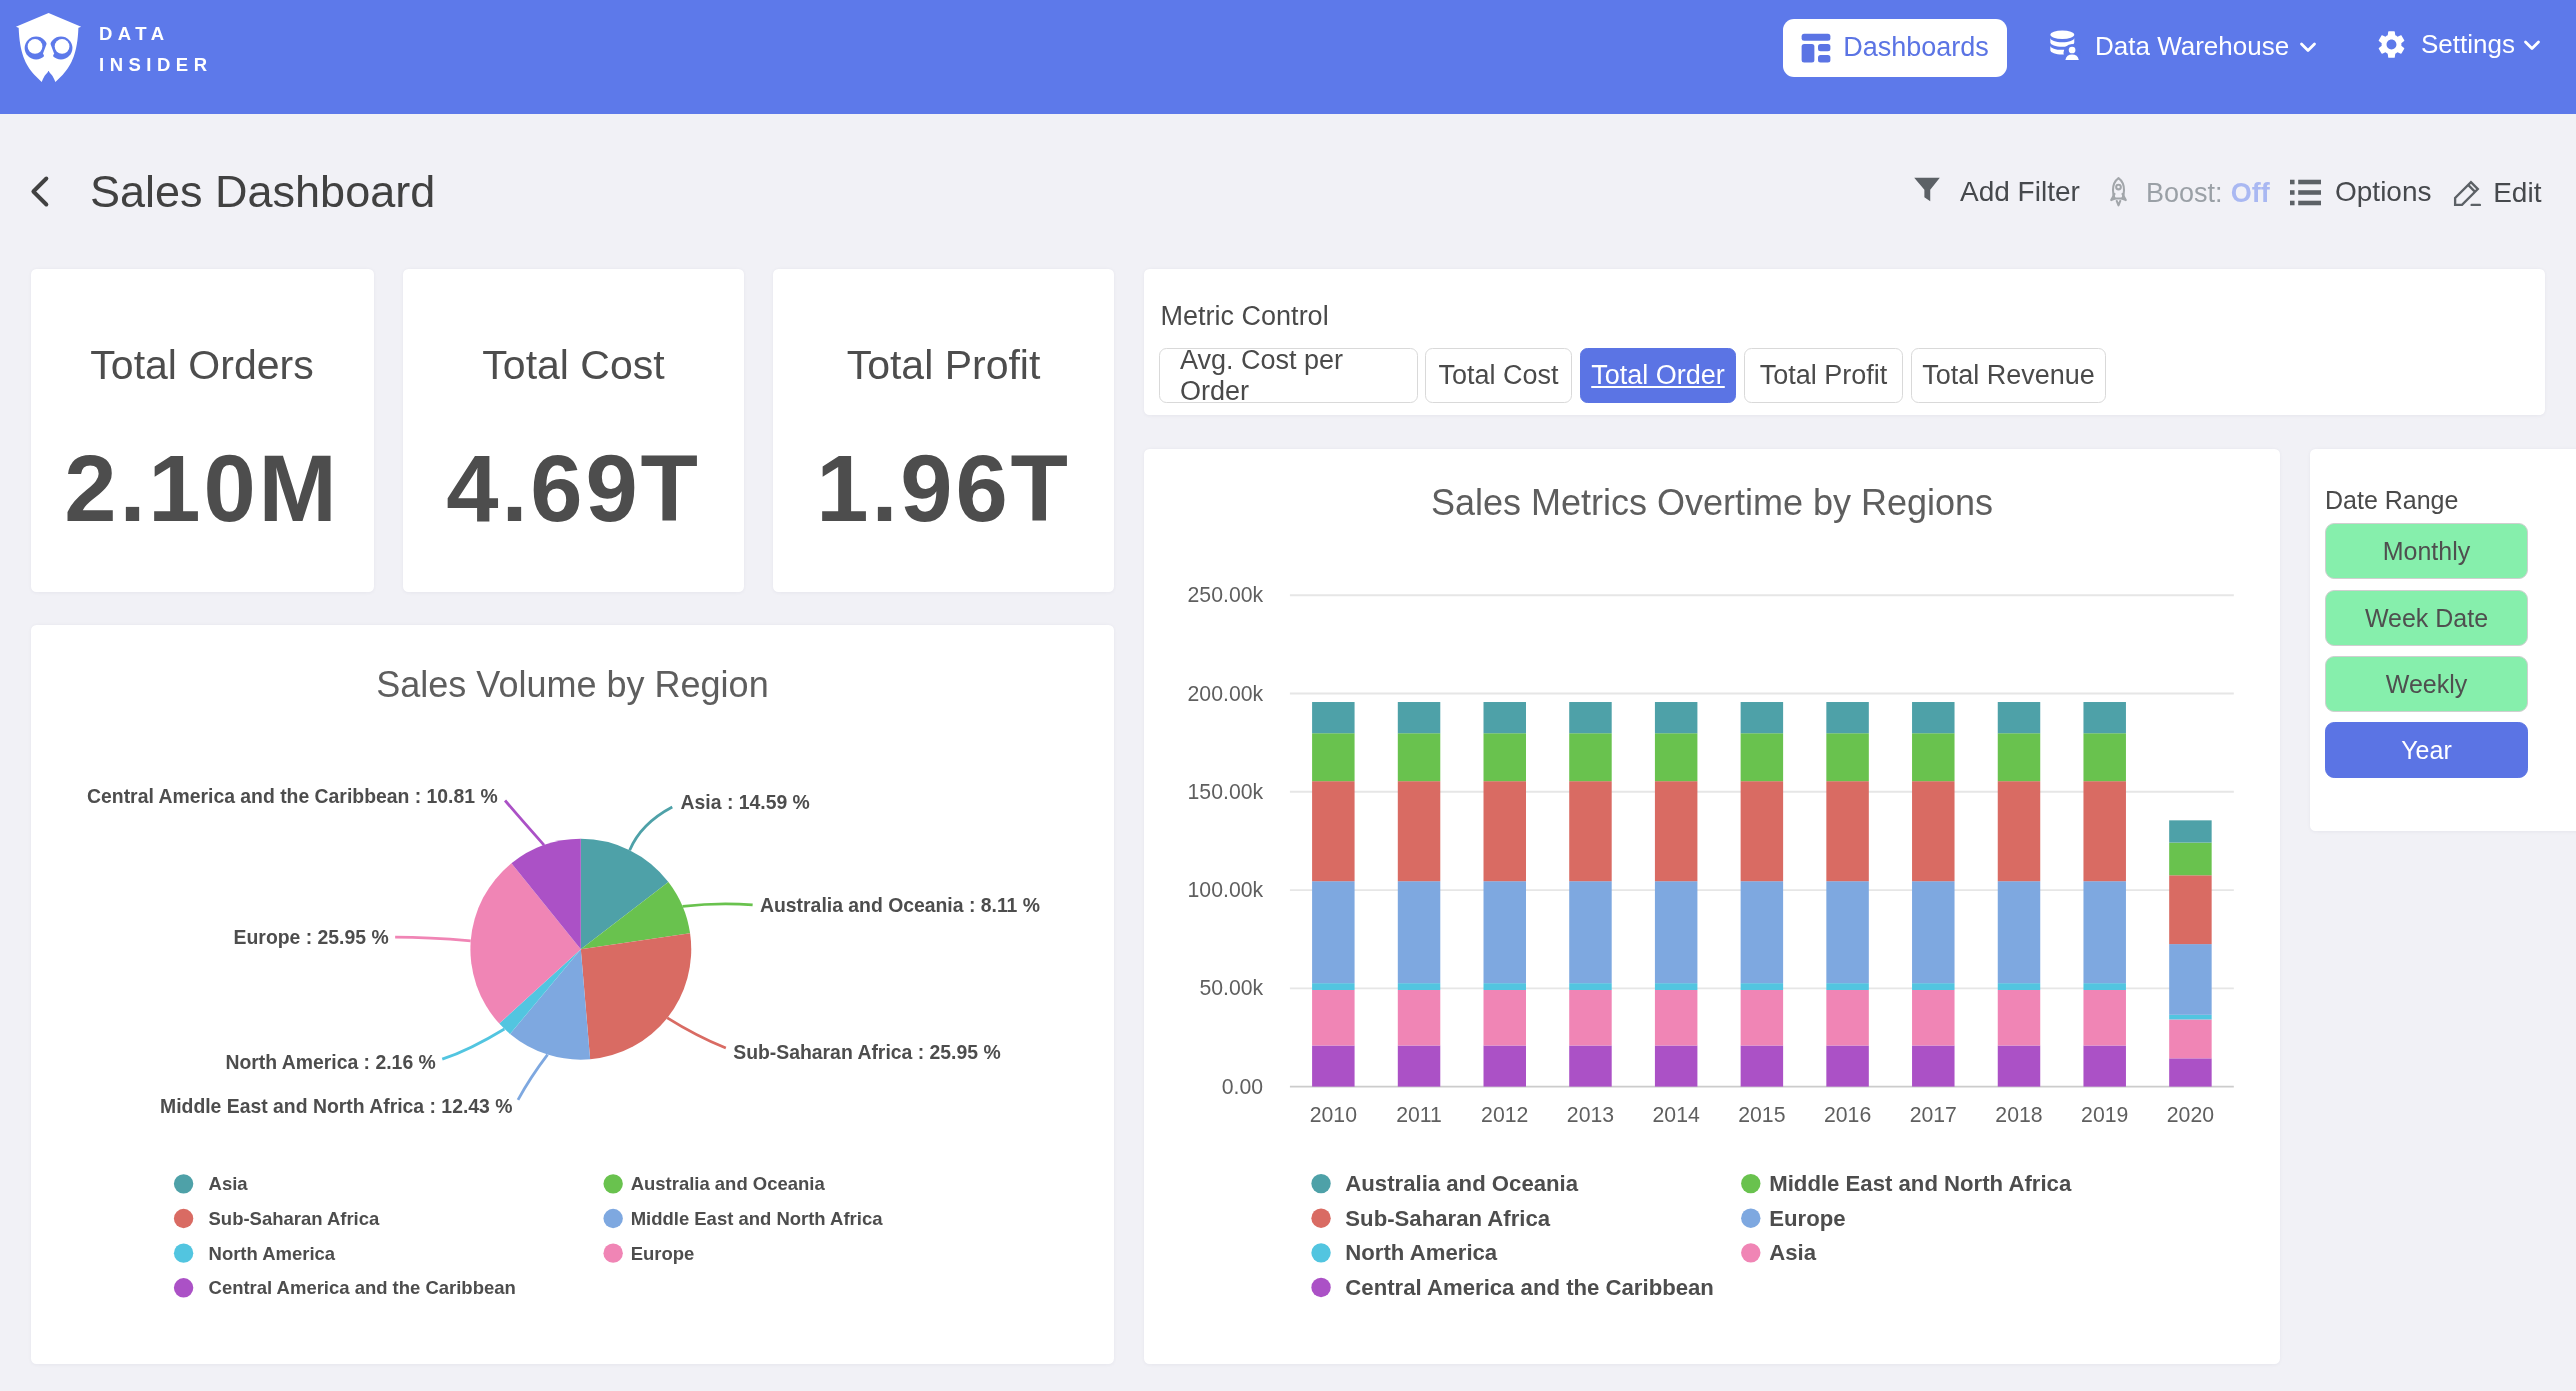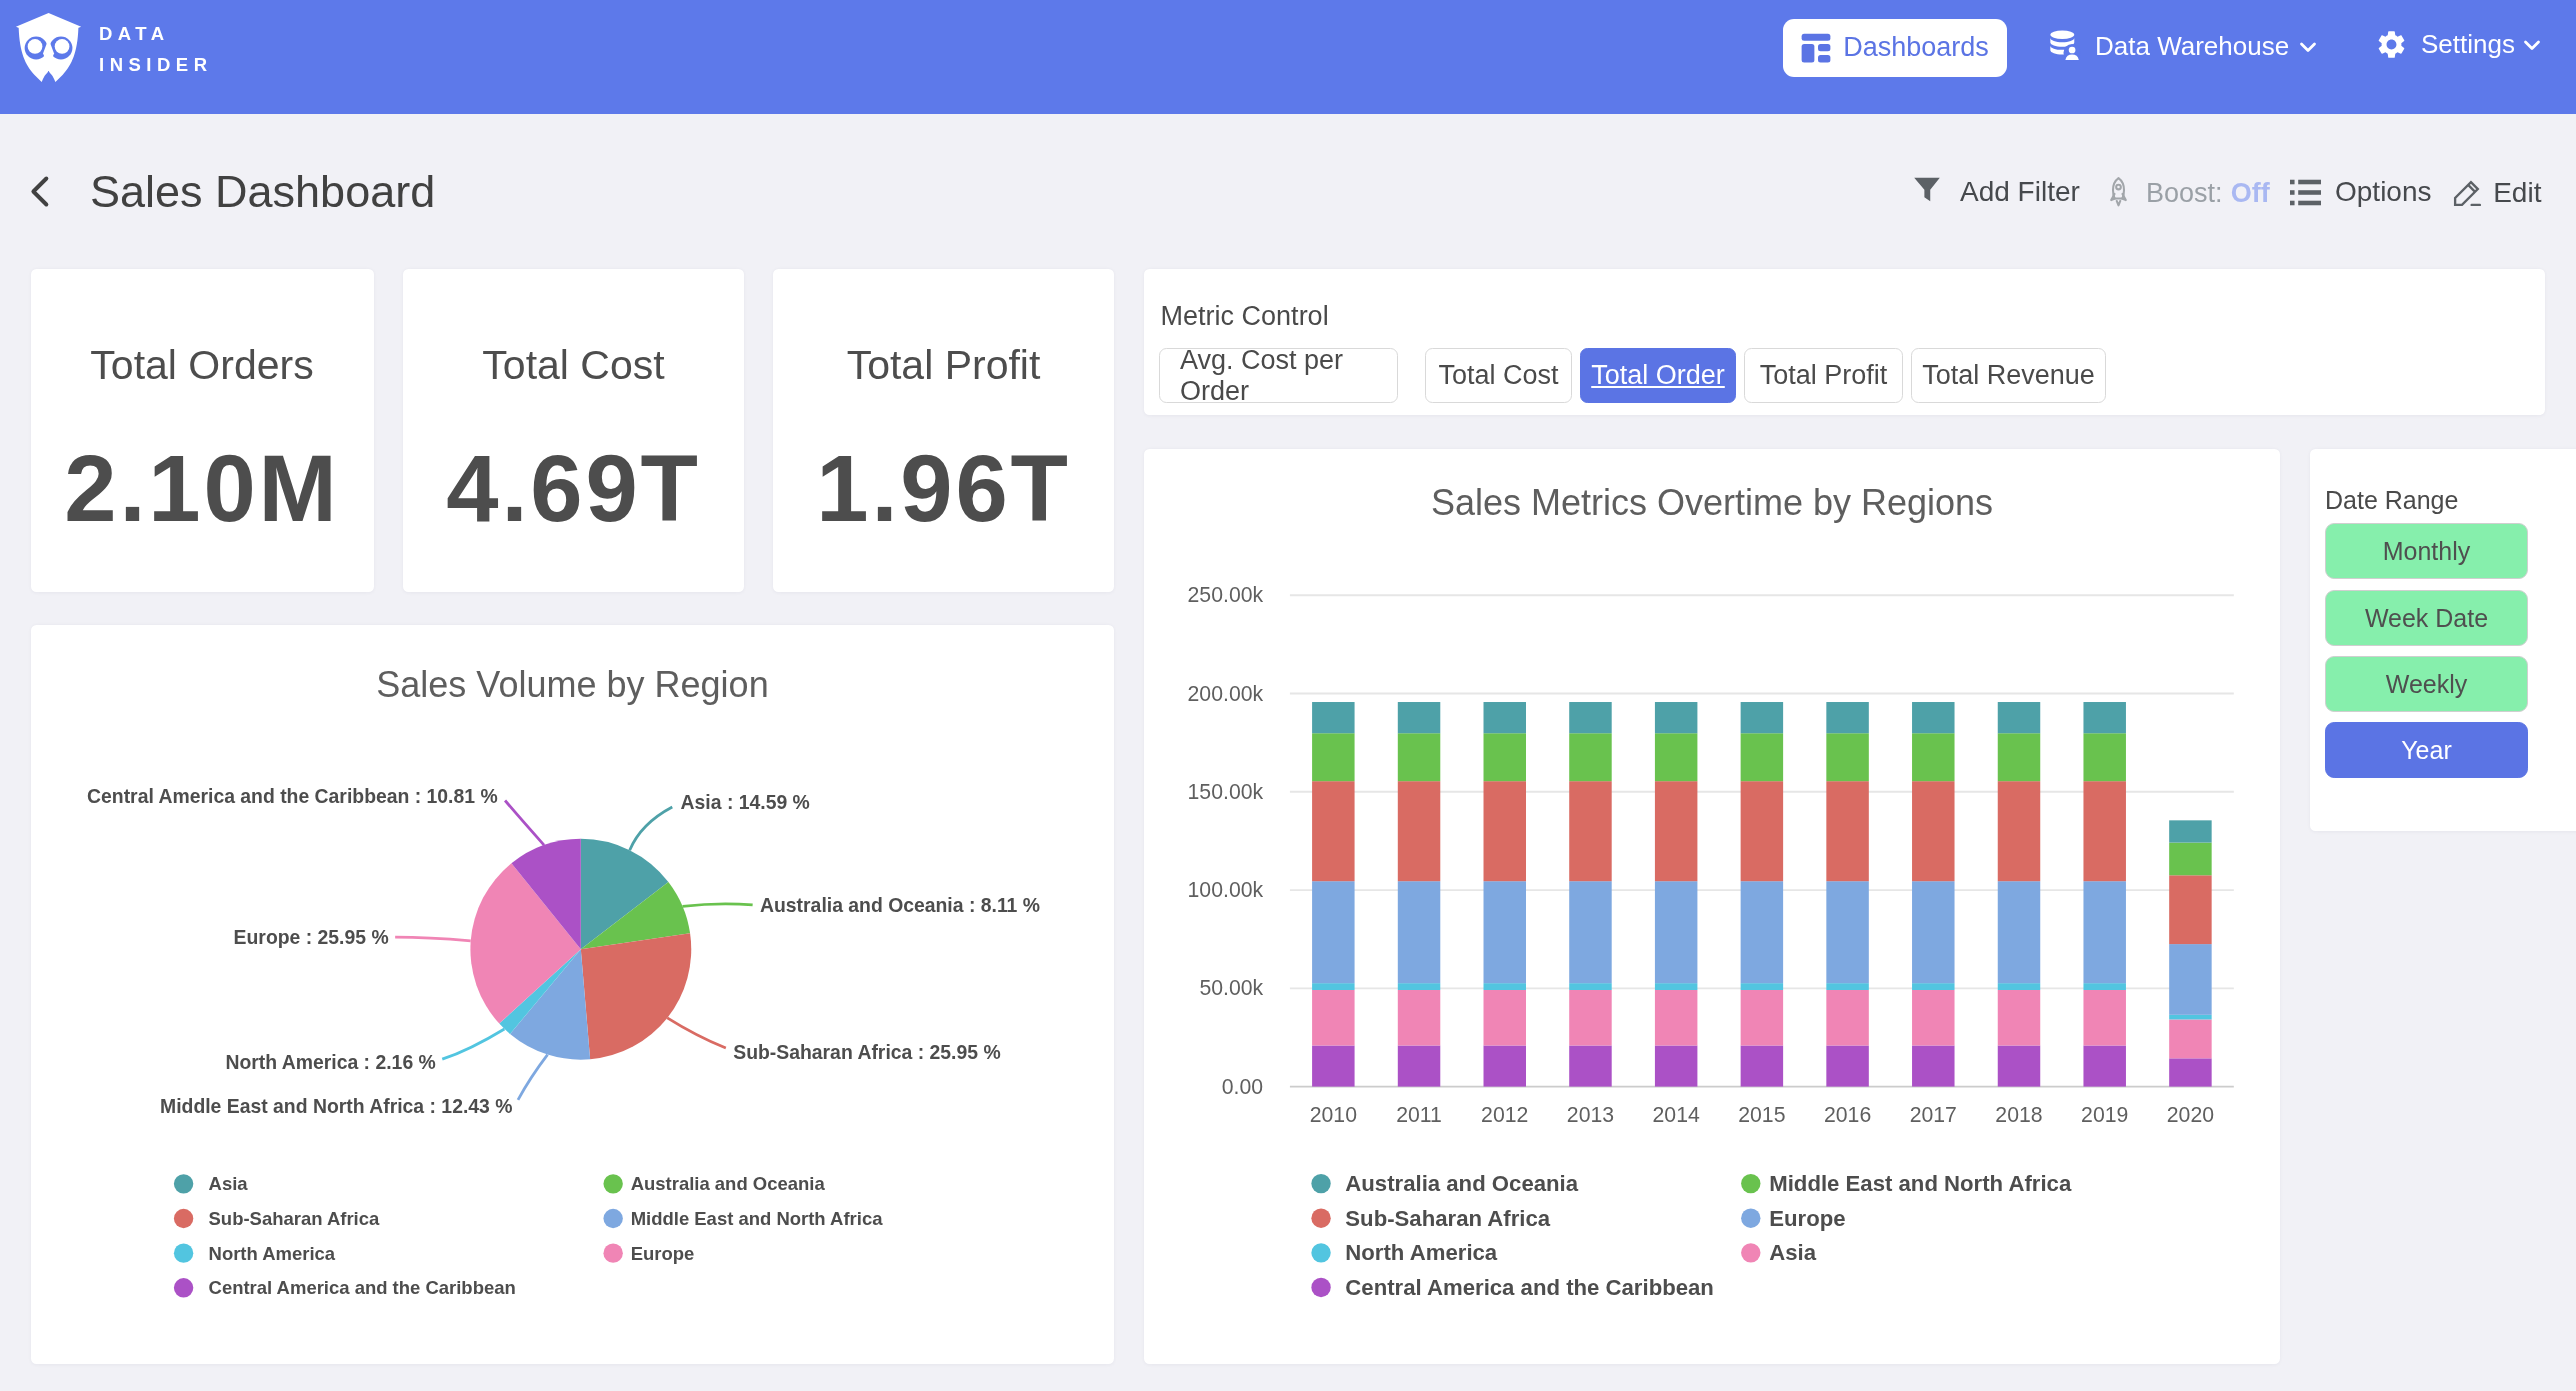--- a/index.html
+++ b/index.html
@@ -114,21 +114,21 @@
 <div class="card" style="left:403px; top:269px; width:341px; height:323px;">
   <div style="text-align:center; margin-top:73px; font-size:41px; color:#4d4d4d;">Total Cost</div>
   <div style="text-align:center; margin-top:46px; font-size:94px; font-weight:bold; color:#4d4d4d; letter-spacing:2.8px;">4.69T</div>
 </div>
 <div class="card" style="left:773px; top:269px; width:341px; height:323px;">
   <div style="text-align:center; margin-top:73px; font-size:41px; color:#4d4d4d;">Total Profit</div>
   <div style="text-align:center; margin-top:46px; font-size:94px; font-weight:bold; color:#4d4d4d; letter-spacing:2.8px;">1.96T</div>
 </div>
 <div class="card" style="left:1144px; top:269px; width:1401px; height:146px;">
   <div class="abs" style="left:16.6px; top:32px; font-size:27px; color:#4a4a4a;">Metric Control</div>
-  <div class="chip" style="left:15px; width:239px;padding-left:20px;">Avg. Cost per Order</div>
+  <div class="chip" style="left:15px; width:259px;padding-left:20px;">Avg. Cost per Order</div>
   <div class="chip" style="left:281px; width:147px;">Total Cost</div>
   <div class="chip sel" style="left:436px; width:156px;text-decoration:underline;">Total Order</div>
   <div class="chip" style="left:600px; width:159px;">Total Profit</div>
   <div class="chip" style="left:767px; width:195px;">Total Revenue</div>
 </div>
 <div class="card" style="left:30.5px; top:625px; width:1083px; height:739px;">
 <svg width="1083" height="739" viewBox="0 0 1172 800" style="position:absolute; left:0; top:0;">
   <text x="586" y="64" text-anchor="middle" dominant-baseline="central" font-size="39" fill="#5e5e5e">Sales Volume by Region</text>
   <path d="M595.0,351.0 L595.0,231.5 A119.5,119.5 0 0 1 689.8,278.3 Z" fill="#4ea1a8"></path>
   <path d="M595.0,351.0 L689.8,278.3 A119.5,119.5 0 0 1 713.3,333.8 Z" fill="#69c24e"></path>

